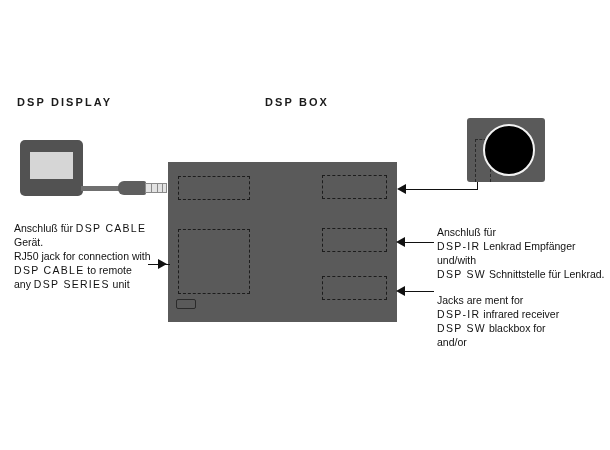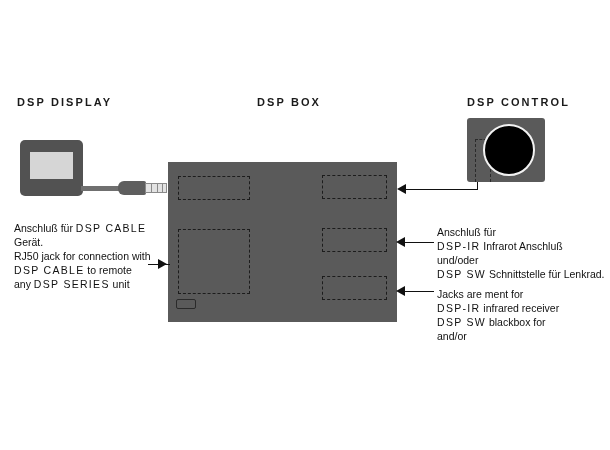--- a/index.html
+++ b/index.html
@@ -25,21 +25,21 @@
     font-family: "Liberation Sans", sans-serif;
     font-size: 11px;
     font-weight: bold;
     letter-spacing: 2.1px;
     color: #1a1a1a;
     white-space: nowrap;
     transform: scaleY(1.06);
     transform-origin: left top;
   }
   #h-display { left: 17px;  top: 95px; }
-  #h-box     { left: 257px; top: 95px; }
+  #h-box     { left: 265px; top: 95px; }
   #h-control { left: 467px; top: 95px; }
 
   
   #display-device {
     position: absolute;
     left: 20px;
     top: 140px;
     width: 63px;
     height: 56px;
     background: #525252;
@@ -201,34 +201,33 @@
   .note {
     position: absolute;
     font-family: "Liberation Sans", sans-serif;
     font-size: 10.5px;
     line-height: 14px;
     color: #111111;
     white-space: nowrap;
   }
   #note-left  { left: 14px;  top: 221px; }
   #note-de    { left: 437px; top: 225px; }
-  #note-en    { left: 437px; top: 287px; }
+  #note-en    { left: 437px; top: 293px; }
   .note .kw {
     font-weight: normal;
     letter-spacing: 1.3px;
   }
 </style>
 </head>
 <body>
 
 <div id="diagram">
 
   <div class="heading" id="h-display">DSP DISPLAY</div>
   <div class="heading" id="h-box">DSP BOX</div>
-  <div class="heading" id="h-control">DSP CONTROL</div>
 
   <div id="display-device"></div>
   <div id="display-screen"></div>
 
   <div id="cable-wire"></div>
   <div id="plug-barrel"></div>
   <div id="plug-tip"></div>
   <div class="plug-ring" id="plug-ring-1"></div>
   <div class="plug-ring" id="plug-ring-2"></div>
   <div class="plug-ring" id="plug-ring-3"></div>
@@ -260,22 +259,22 @@
 
   <div class="note" id="note-left">
       <div><span>Anschluß für </span><span class="kw">DSP CABLE</span></div>
       <div><span>Gerät.</span></div>
       <div><span>RJ50 jack for connection with</span></div>
       <div><span class="kw">DSP CABLE</span><span> to remote</span></div>
       <div><span>any </span><span class="kw">DSP SERIES</span><span> unit</span></div>
     </div>
   <div class="note" id="note-de">
       <div><span>Anschluß für</span></div>
-      <div><span class="kw">DSP-IR</span><span> Infrarot Anschluß</span></div>
-      <div><span>und/oder</span></div>
+      <div><span class="kw">DSP-IR</span><span> Lenkrad Empfänger</span></div>
+      <div><span>und/with</span></div>
       <div><span class="kw">DSP SW</span><span> Schnittstelle für Lenkrad.</span></div>
     </div>
   <div class="note" id="note-en">
       <div><span>Jacks are ment for</span></div>
       <div><span class="kw">DSP-IR</span><span> infrared receiver</span></div>
       <div><span class="kw">DSP SW</span><span> blackbox for</span></div>
       <div><span>and/or</span></div>
     </div>
 
 </div>

